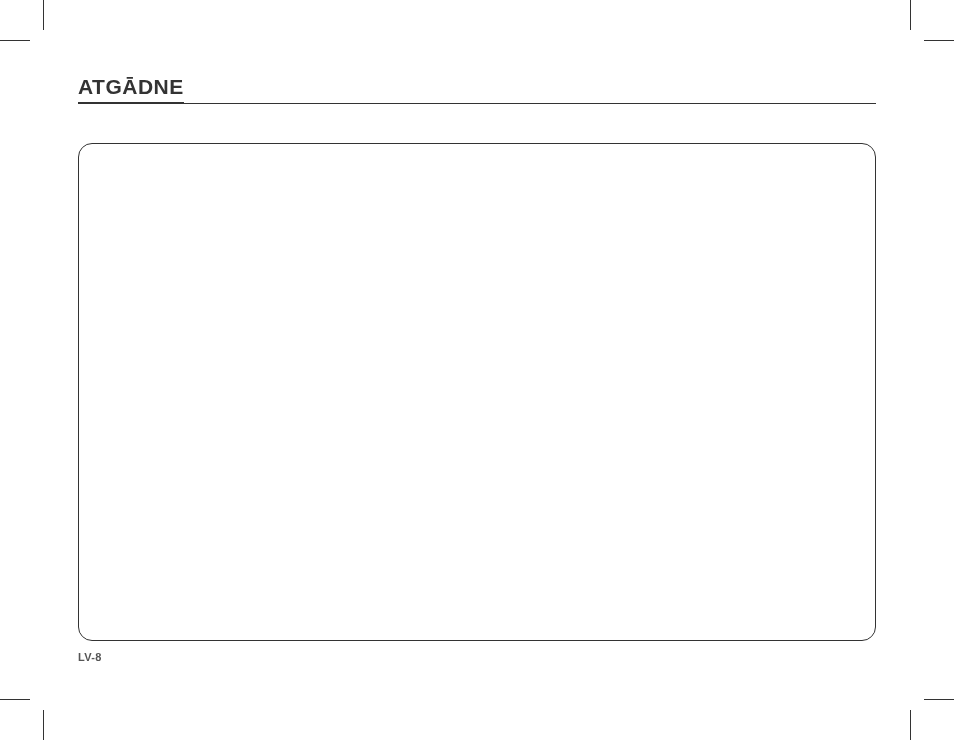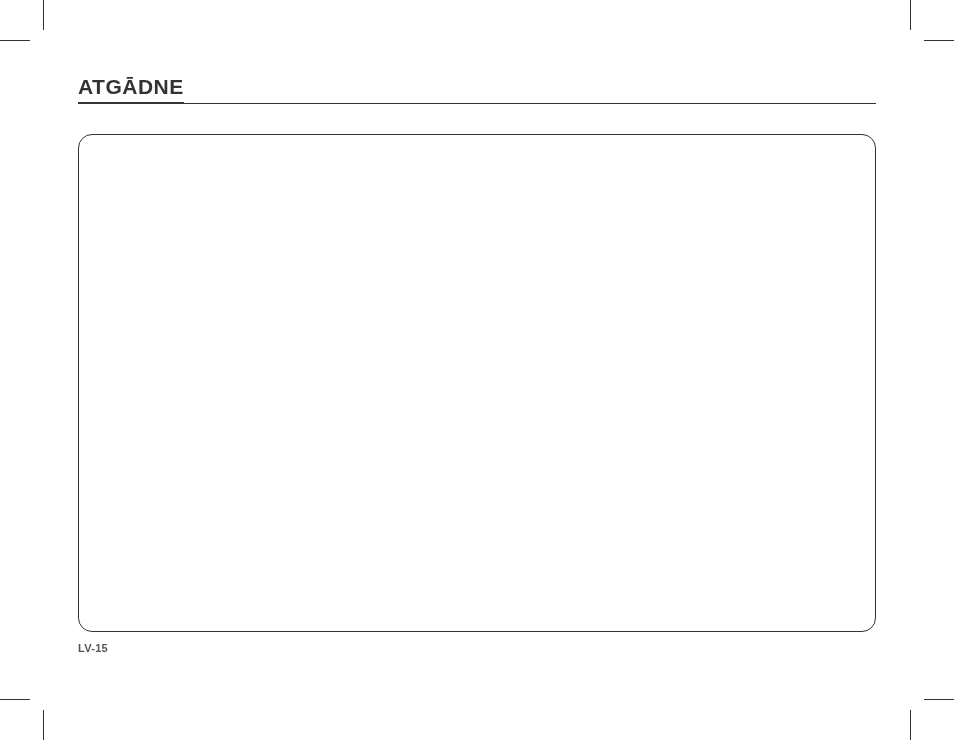--- a/index.html
+++ b/index.html
@@ -81,21 +81,21 @@
     .page-content {
       position: absolute;
       top: 75px;
       left: 78px;
       right: 78px;
       bottom: 60px;
     }
     
     .heading-wrapper {
       border-bottom: 1.5px solid #333;
-      margin-bottom: 30px;
+      margin-bottom: 39px;
     }
     
     .heading-wrapper .title {
       font-size: 21px;
       font-weight: bold;
       color: #333;
       letter-spacing: 0.5px;
       display: inline-block;
       border-bottom: 2px solid #333;
       padding-bottom: 3px;
@@ -129,14 +129,14 @@
 <div class="crop-mark bottom-right-v"></div>
 <div class="crop-mark bottom-right-h"></div>
 
 <div class="page-content">
   <div class="heading-wrapper">
     <span class="title">ATGĀDNE</span>
   </div>
 
   <div class="memo-box"></div>
 
-  <div class="page-number">LV-15</div>
+  <div class="page-number">LV-8</div>
 </div>
 
 </body></html>

